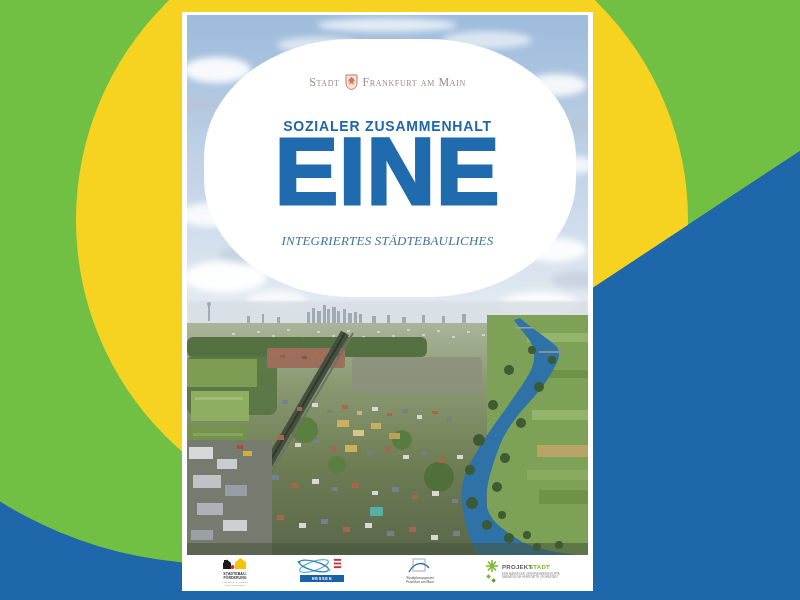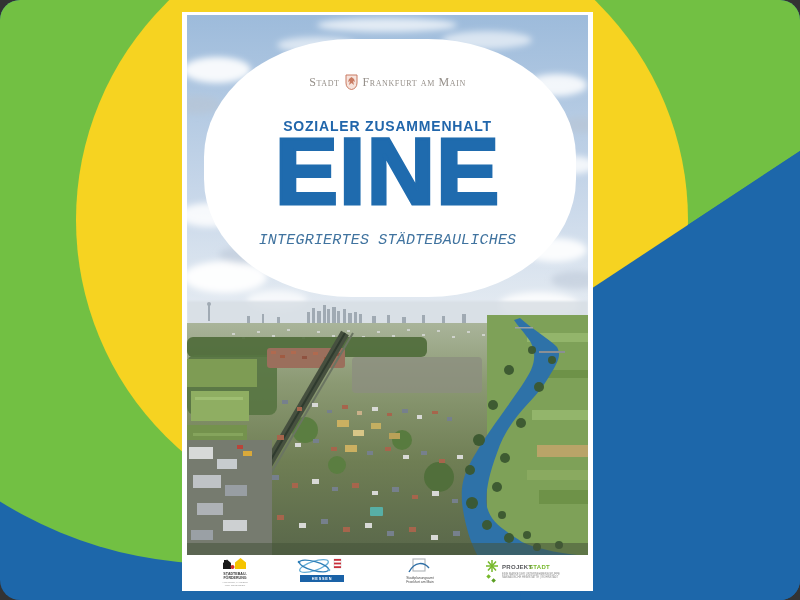--- a/index.html
+++ b/index.html
@@ -1,38 +1,38 @@
 <!DOCTYPE html>
 <html style="--bg-green: #72C043; --bg-yellow: #F6D321; --bg-blue: #1D67AA; --title-blue: #1F6BAE; --kicker-blue: #2166AB; --subtitle-blue: #40739F; --header-gray: #96908A; --crest-red: #C97B62; --river-blue: #2E72A8;"><head>
 <meta charset="utf-8">
 <style>
   html,body{margin:0;padding:0;background:#333;}
   .stage{position:relative;width:800px;height:600px;overflow:hidden;
-         font-family:"Liberation Sans",sans-serif;border-radius:20px;}
+         font-family:"Liberation Sans",sans-serif;}
   .stage svg{display:block;}
   .bg{position:absolute;left:0;top:0;}
   .bgBlue{fill:var(--bg-blue,#1D67AA);}
   .bgGreen{fill:var(--bg-green,#72C043);}
   .bgYellow{fill:var(--bg-yellow,#F6D321);}
   .river{fill:var(--river-blue,#2E72A8);}
 
   .page{position:absolute;left:182px;top:12px;width:411px;height:579px;background:#fff;}
   .photo{position:absolute;left:5px;top:3px;}
 
   .header-row{position:absolute;left:0;top:62px;width:100%;display:flex;
       justify-content:center;align-items:center;gap:5px;
       font-family:"Liberation Serif",serif;font-variant:small-caps;
       font-size:12px;letter-spacing:.6px;color:var(--header-gray,#96908A);}
   .kicker{position:absolute;left:0;top:106px;width:100%;text-align:center;
       font-weight:bold;font-size:14px;letter-spacing:.8px;color:var(--kicker-blue,#2166AB);}
   .title{position:absolute;left:0;top:112px;width:100%;text-align:center;
       font-weight:bold;font-size:95px;line-height:1.0;letter-spacing:1px;
       color:var(--title-blue,#1F6BAE);-webkit-text-stroke:3px var(--title-blue,#1F6BAE);}
   .subtitle{position:absolute;left:0;top:220px;width:100%;text-align:center;
-      font-family:Liberation Mono, monospace;font-style:italic;font-size:15px;
+      font-family:Liberation Serif, serif;font-style:italic;font-size:13px;
       line-height:17px;letter-spacing:.2px;color:var(--subtitle-blue,#40739F);}
 
   .logo-band{position:absolute;left:5px;top:543px;width:401px;height:36px;background:#fff;}
   .logo{position:absolute;top:3px;transform:translateX(-50%);}
 </style>
 </head>
 <body>
 
 <div class="stage">
 

